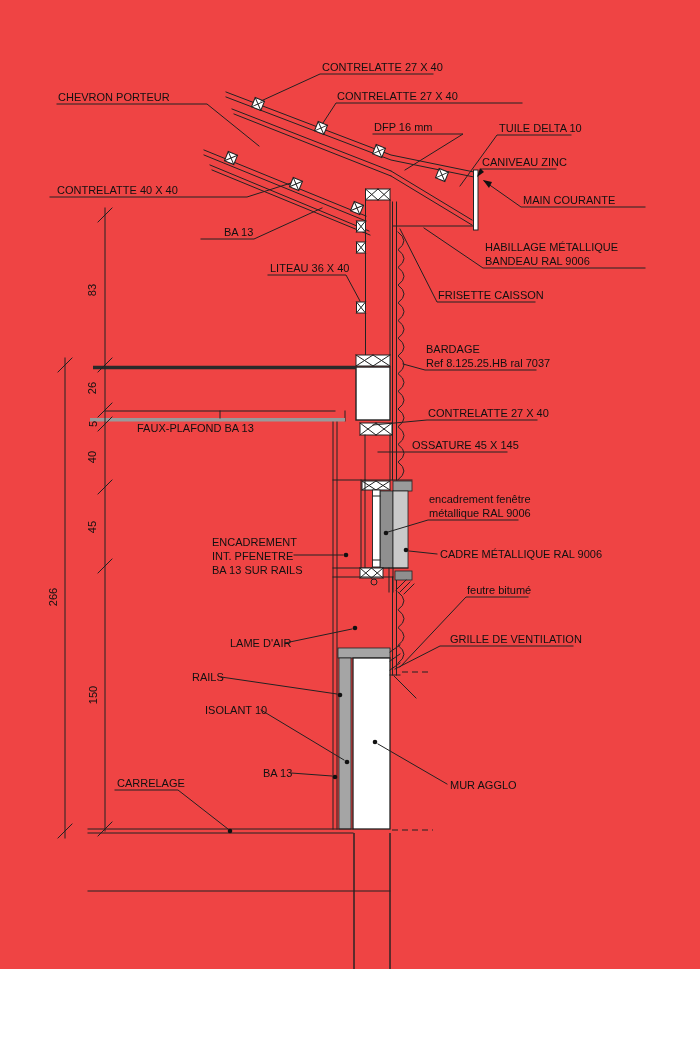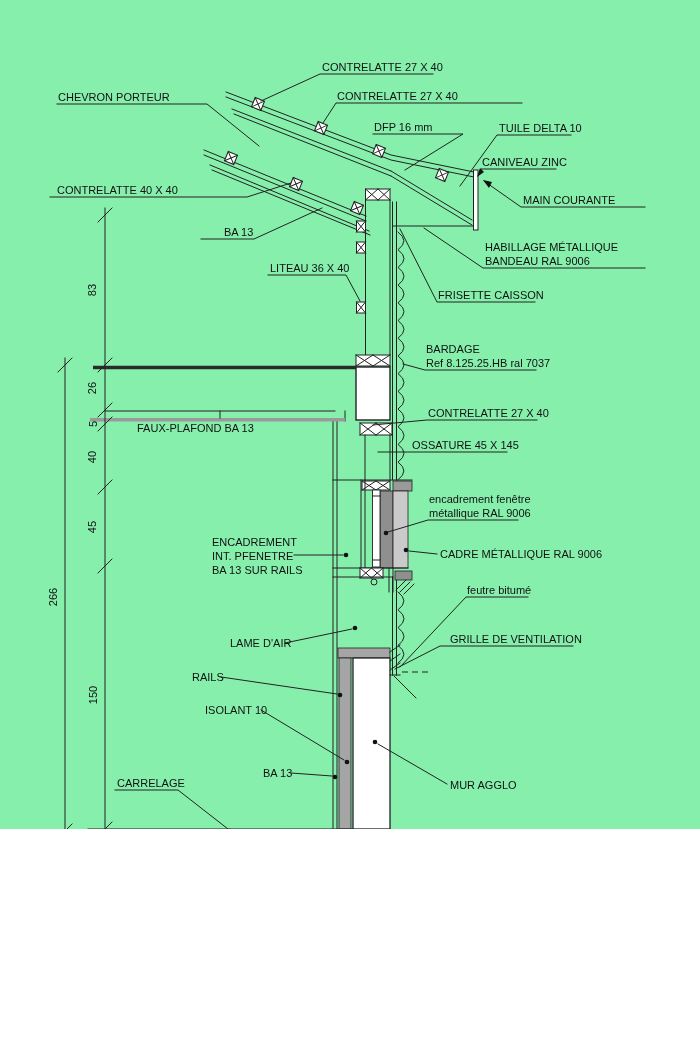--- a/index.html
+++ b/index.html
@@ -1,16 +1,16 @@
 <!DOCTYPE html>
 <html><head>
 <meta charset="utf-8">
 <style>
   html,body{margin:0;padding:0;background:#ffffff;}
-  .canvas{position:relative;width:700px;height:829px;background:#86efac;overflow:hidden;
+  .canvas{position:relative;width:700px;height:969px;background:#ef4444;overflow:hidden;
           font-family:"Liberation Sans",sans-serif;}
   svg{position:absolute;left:0;top:0;}
   .ln{stroke:#222222;stroke-width:1;fill:none;stroke-linecap:square;}
   .ln2{stroke:#222222;stroke-width:1.4;fill:none;}
   .thk{stroke:#2a2a2a;stroke-width:3.5;fill:none;}
   .gry{stroke:#9a9a9a;stroke-width:3.5;fill:none;}
   .dash{stroke:#222222;stroke-width:1.2;fill:none;stroke-dasharray:6,4;}
   .lbl{font:11px "Liberation Sans",sans-serif;fill:#111111;}
   .dim{font:11px "Liberation Sans",sans-serif;fill:#111111;text-anchor:middle;}
   .dot{fill:#111111;stroke:none;}

